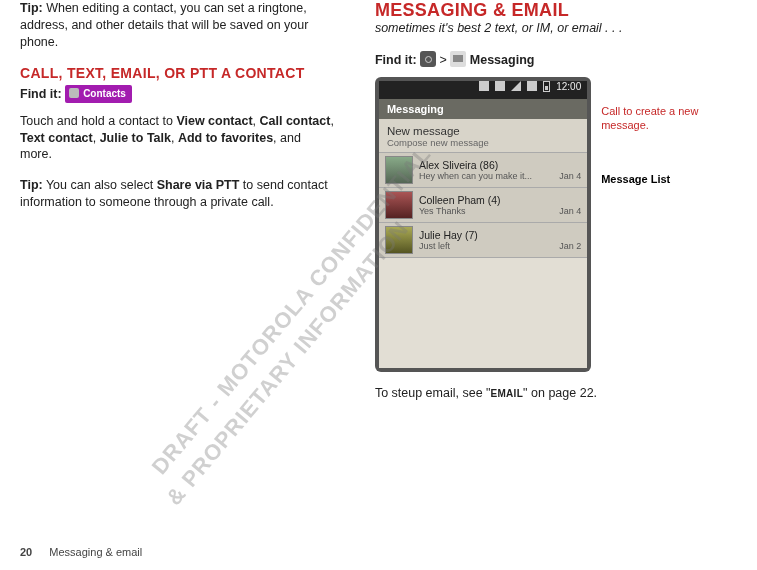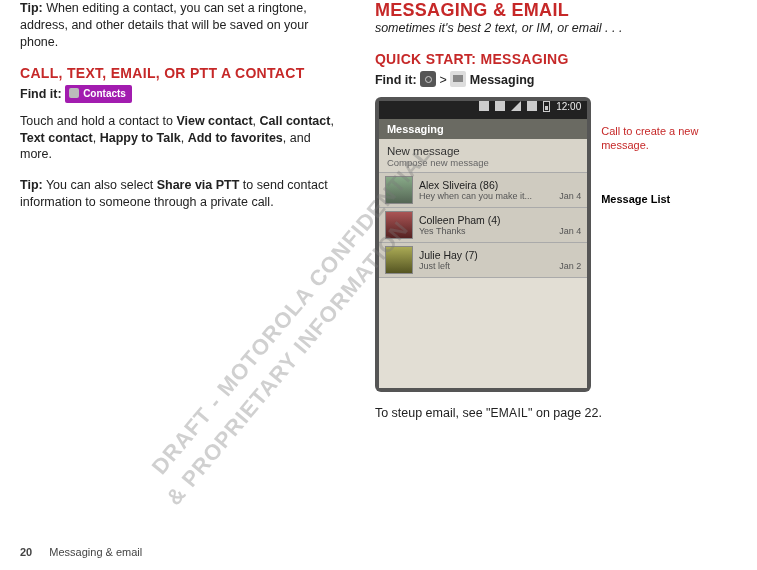--- a/index.html
+++ b/index.html
@@ -129,21 +129,21 @@
   .mname { font-size:10.5px; color:#222; }
   .mprev { font-size:9px; color:#555; display:flex;justify-content:space-between;}
   .blank { height:110px; background:#e2ded4; }
   
   .annot { font-size:11px; line-height:1.25; color:#222; }
   .annot .red { color:#c62828; }
   .annot .black { color:#000; font-weight:bold; }
   .annot-stack { display:flex;flex-direction:column;justify-content:flex-start;gap:40px;padding-top:28px;}
   
   .closing { margin-top:14px; font-size:12.5px; }
-  .smallcaps { font-size:12px; font-weight:normal; letter-spacing:0.3px;}
+  .smallcaps { font-size:10px; font-weight:bold; letter-spacing:0.3px;}
   
   
   .wm1, .wm2 {
     position:absolute;
     font-size:22px;
     font-weight:bold;
     color:rgba(120,120,120,0.35);
     transform:rotate(-50deg);
     pointer-events:none;
     white-space:pre;
@@ -171,32 +171,31 @@
     <p class="body">
       <span class="tip-bold">Tip:</span><span> When editing a contact, you can set a ringtone, address, and other details that will be saved on your phone.</span>
     </p>
 
     <div class="section-red">CALL, TEXT, EMAIL, OR PTT A CONTACT</div>
     <p class="findit">
       <span class="findit-label">Find it:</span>
       <span class="chip"><span class="chip-icon"></span><span class="bold">Contacts</span></span>
     </p>
     <p class="body">
-      <span>Touch and hold a contact to </span><b>View contact</b><span>, </span><b>Call contact</b><span>, </span><b>Text contact</b><span>, </span><b>Happy to Talk</b><span>, </span><b>Add to favorites</b><span>, and more.</span>
+      <span>Touch and hold a contact to </span><b>View contact</b><span>, </span><b>Call contact</b><span>, </span><b>Text contact</b><span>, </span><b>Julie to Talk</b><span>, </span><b>Add to favorites</b><span>, and more.</span>
     </p>
     <p class="body">
       <span class="tip-bold">Tip:</span><span> You can also select </span><b>Share via PTT</b><span> to send contact information to someone through a private call.</span>
     </p>
   </div>
 
   <div class="col col-right">
     <div class="big-red">MESSAGING &amp; EMAIL</div>
     <p class="sub-italic">sometimes it's best 2 text, or IM, or email . . .</p>
 
-    <div class="section-red">QUICK START: MESSAGING</div>
     <p class="findit">
       <span class="findit-label">Find it:</span>
       <span class="chip-round"></span>
       <span>&gt;</span>
       <span class="chip-msg"></span>
       <span class="bold">Messaging</span>
     </p>
 
     <div class="phone-zone">
       <div class="phone">

